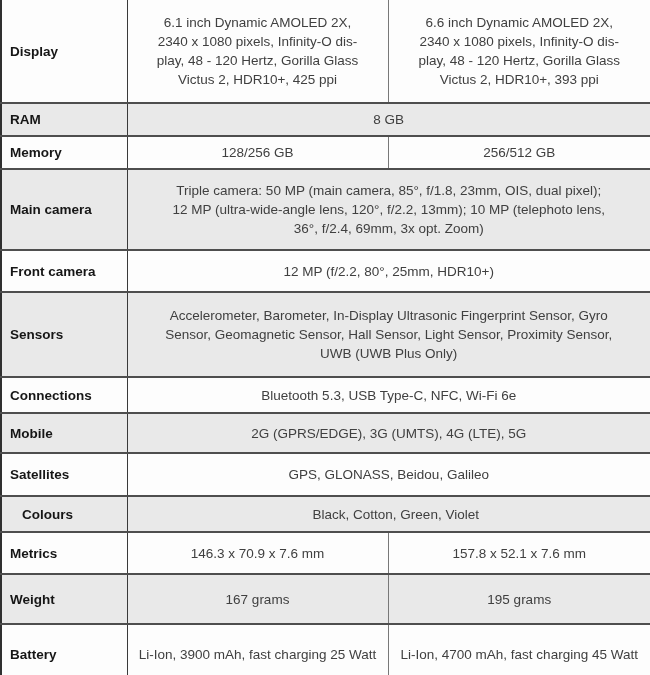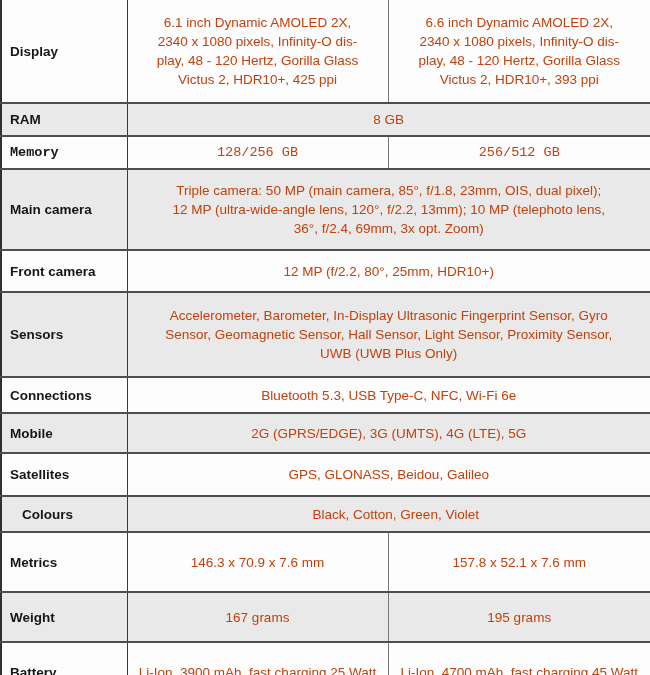--- a/index.html
+++ b/index.html
@@ -19,21 +19,21 @@
     border-right: 2px solid #303030;
     border-top: none;
   }
   col.c-label { width: 126px; }
   col.c-val1  { width: 261px; }
   col.c-val2  { width: 263px; }
   tr { border-bottom: 2px solid #4e4e4e; }
   td {
     font-size: 13.5px;
     line-height: 19px;
-    color: #c2410c;
+    color: #404040;
     vertical-align: middle;
     padding: 6px 8px;
     box-sizing: border-box;
   }
   td.label {
     font-weight: bold;
     color: #161616;
     text-align: left;
     border-right: 1px solid #3a3a3a;
     padding-left: 8px;
@@ -42,29 +42,29 @@
     text-align: center;
     white-space: pre-line;
     padding: 4px 6px;
   }
   td.value.first-of-pair { border-right: 1px solid #787878; }
   tr.shade td { background: #e9e9e9; }
   tr.plain td { background: #fdfdfd; }
   
   tr.h-display  td { height: 103px; }
   tr.h-ram      td { height: 30px; }
-  tr.h-memory   td { height: 28px; font-family: Liberation Mono, monospace; }
+  tr.h-memory   td { height: 28px; }
   tr.h-maincam  td { height: 81px; }
   tr.h-frontcam td { height: 42px; margin-top: 40px; }
   tr.h-sensors  td { height: 85px; }
   tr.h-connect  td { height: 36px; }
   tr.h-mobile   td { height: 40px; }
   tr.h-sat      td { height: 43px; }
   tr.h-colours  td { height: 36px; padding-left: 20px; }
-  tr.h-metrics  td { height: 60px; }
+  tr.h-metrics  td { height: 42px; }
   tr.h-weight   td { height: 50px; margin-top: 16px; }
   tr.h-battery  td { height: 60px; }
 </style>
 </head>
 <body>
 
 <table class="spec">
   <colgroup>
     <col class="c-label">
       <col class="c-val1">

